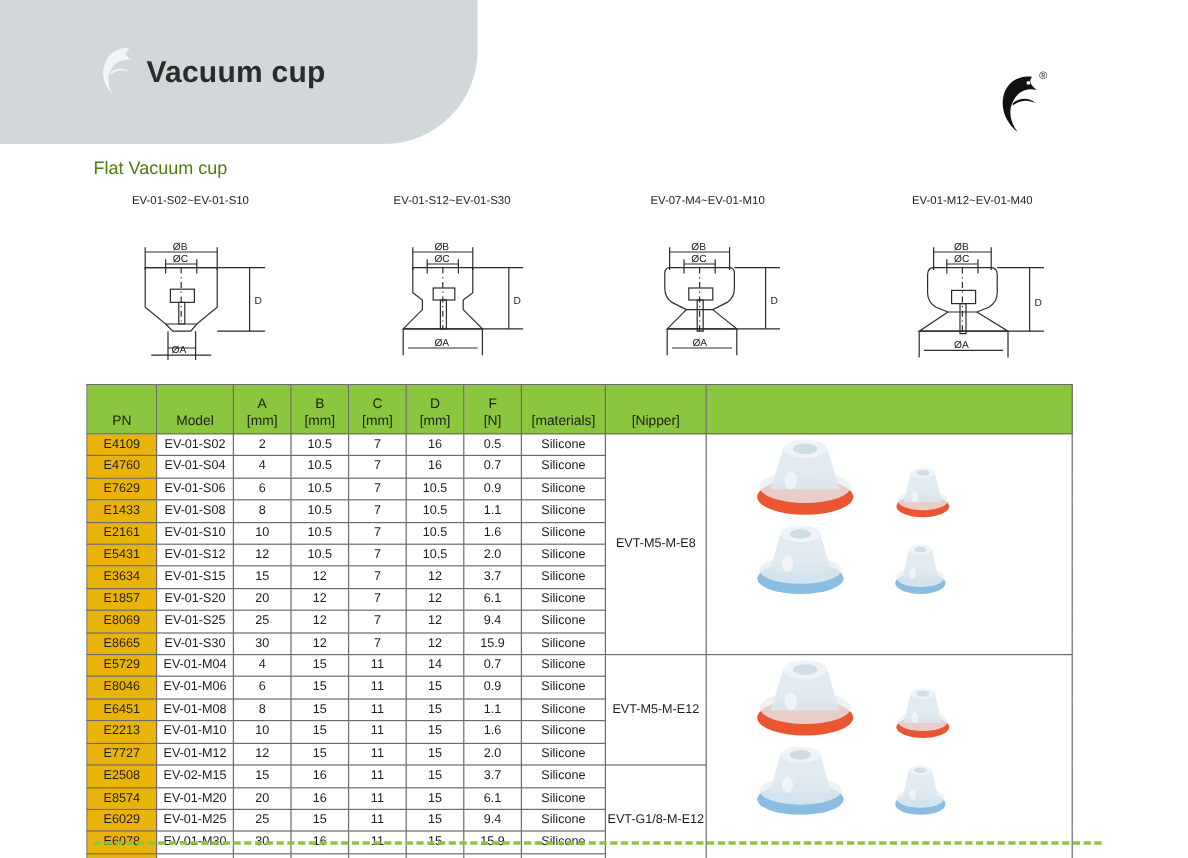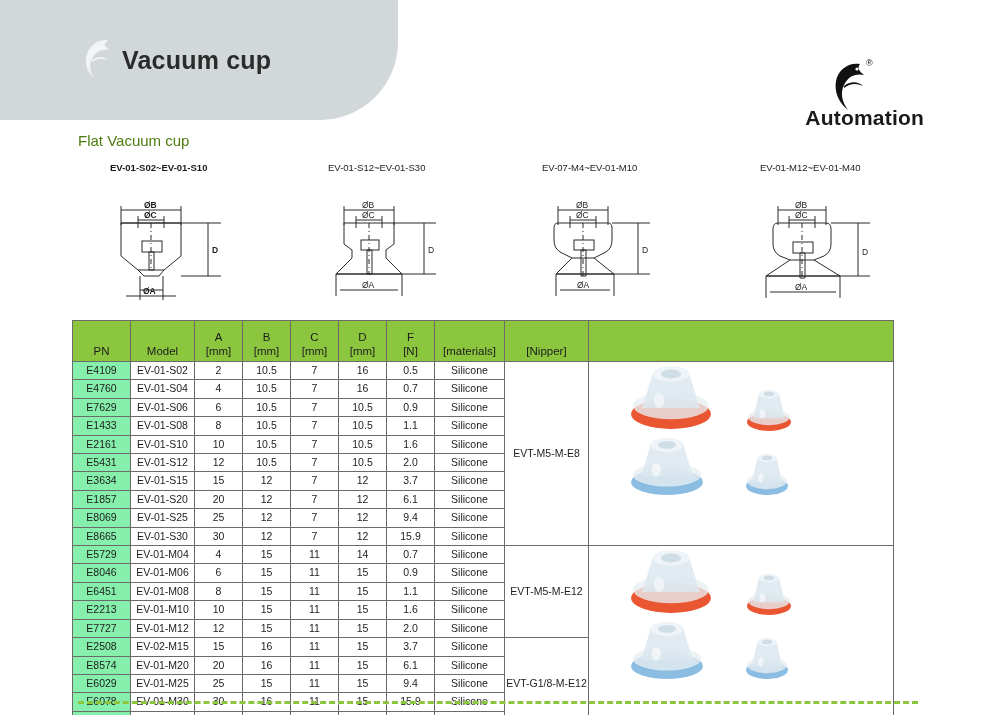--- a/index.html
+++ b/index.html
@@ -131,21 +131,21 @@
     vertical-align: bottom;
     padding-bottom: 3px;
   }
   .spec-table thead th .hd-unit { display: block; }
   .col-pn    { width: 58px; }
   .col-model { width: 64px; }
   .col-dim   { width: 48px; }
   .col-mat   { width: 70px; }
   .col-nip   { width: 84px; margin-left: 32px; }
   .col-img   { width: 305px; }
-  td.cell-pn { background: #86efac; }
+  td.cell-pn { background: #eab308; }
   td.cell-nipper { vertical-align: middle; font-size: 10.5px; margin-top: 36px; }
   td.cell-photo { vertical-align: middle; background: #ffffff; }
 
   .photo-group {
     position: relative;
     width: 100%;
     height: 100%;
     min-height: 150px;
   }
   .photo-group svg { display: block; margin: 0 auto; }
@@ -174,28 +174,27 @@
   </div>
 
   <div class="logo">
     <svg class="logo-dolphin" viewBox="0 0 46 56">
       <path d="M36 6 C24 4 14 12 12 23 C10 34 15 45 24 52 C18 44 16 35 20 27
                C24 18 32 15 40 17 C35 13 33 10 36 6 Z" fill="#111111"></path>
       <path d="M20 28 C26 23 34 23 39 28 C33 25 26 25 20 30 Z" fill="#111111"></path>
       <circle cx="33" cy="11" r="1.6" fill="#ffffff"></circle>
     </svg>
     <span class="logo-reg">®</span>
-    <div class="logo-sub">Automation</div>
   </div>
 
   <div class="section-title">Flat Vacuum cup</div>
 
   <div class="drawings">
 
-    <div class="drawing" style="left:0px;font-weight:bold;">
+    <div class="drawing" style="left:0px;">
       <div class="drawing-caption">EV-01-S02~EV-01-S10</div>
       <svg width="170" height="125" viewBox="0 0 170 125">
         <g fill="none" stroke="#2b2b2b" stroke-width="1">
 
           <path d="M25 45 L85 45 L85 78 L68 92 L42 92 L25 78 Z"></path>
           <path d="M25 45 L85 45"></path>
 
           <line x1="55" y1="45" x2="55" y2="92" stroke-dasharray="5,3,1,3"></line>
           <rect x="46" y="63" width="20" height="11"></rect>
           <path d="M53 74 L58 74 L58 92 L53 92 Z"></path>

